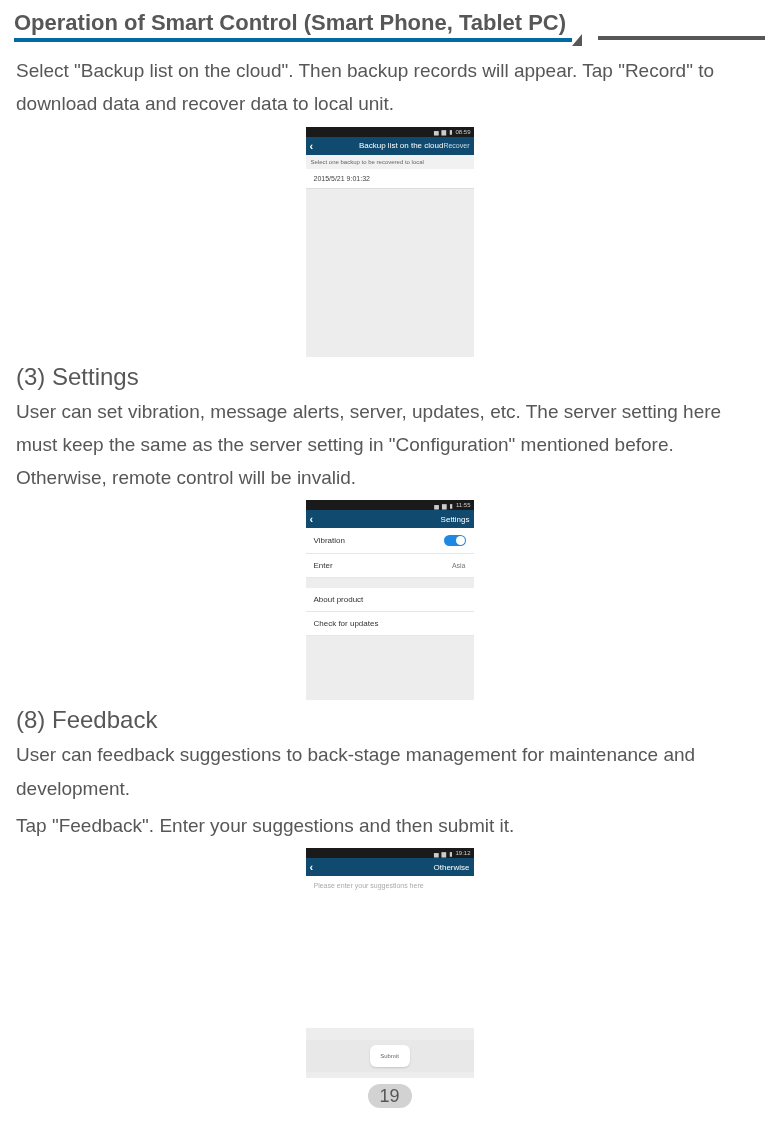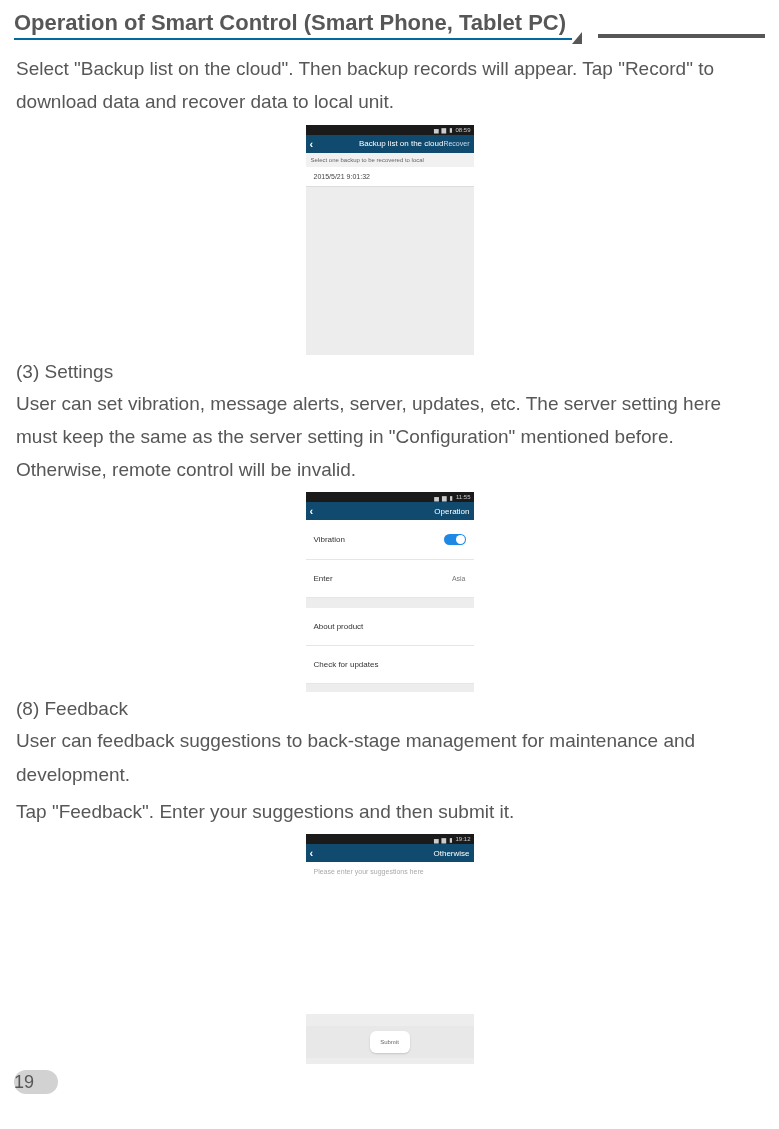--- a/index.html
+++ b/index.html
@@ -14,21 +14,21 @@
   }
   .hr-wrap{
     display:flex;
     align-items:flex-end;
     margin-bottom:12px;
   }
   .title-box{
     font-size:22px;
     font-weight:bold;
     color:#575757;
-    border-bottom:2px solid #0369a1;
+    border-bottom:4px solid #0369a1;
     padding:0 6px 2px 0;
   }
   .tail{
     flex:1;
     height:2px;
     border-top:4px solid #575757;
     position:relative;
     top:0px;
     margin-left:16px;
   }
@@ -50,21 +50,21 @@
     transform:translateY(2px);
   }
 
   .body-text {
     font-size: 19px;
     color: #575757;
     line-height: 1.75;
     margin: 0 0 4px 2px;
   }
   .heading-small{
-    font-size:19px;
+    font-size:24px;
     color:#575757;
     margin: 6px 0 4px 2px;
   }
 
   .phone {
     width: 168px;
     height: 230px;
     margin: 6px auto 2px auto;
     background: #ededed;
     position: relative;
@@ -121,21 +121,21 @@
     font-size: 7px;
     color: #444;
     border-bottom: 1px solid #ddd;
   }
 
   .settings-row {
     background: #fff;
     display: flex;
     align-items: center;
     justify-content: space-between;
-    padding: 14px 8px;
+    padding: 7px 8px;
     border-bottom: 1px solid #e6e6e6;
     font-size: 8px;
     color: #333;
   }
   .toggle {
     width: 22px;
     height: 11px;
     border-radius: 6px;
     background: #1e88e5;
     position: relative;
@@ -183,20 +183,21 @@
     border-radius: 6px;
     font-size: 6px;
     color: #666;
     display: flex;
     align-items: center;
     justify-content: center;
     box-shadow: 0 1px 2px rgba(0,0,0,0.15);
   }
 
   .page-footer {
+    text-align: center;
     margin-top: 6px;
     text-decoration: underline;
   }
   .page-num {
     display: inline-block;
     width: 44px;
     height: 24px;
     line-height: 24px;
     border-radius: 12px;
     background: #d2d2d2;
@@ -238,21 +239,21 @@
 
   <div class="phone" style="height:200px">
     <div class="status-bar">
       <span>▅</span>
       <span>▆</span>
       <span>▮</span>
       <span>11:55</span>
     </div>
     <div class="nav-bar">
       <span class="nav-back">‹</span>
-      <span class="nav-title">Operation</span>
+      <span class="nav-title">Settings</span>
       <span class="nav-right"></span>
     </div>
     <div class="settings-row">
       <span>Vibration</span>
       <span class="toggle"></span>
     </div>
     <div class="settings-row">
       <span>Enter</span>
       <span class="row-value">Asia</span>
     </div>

